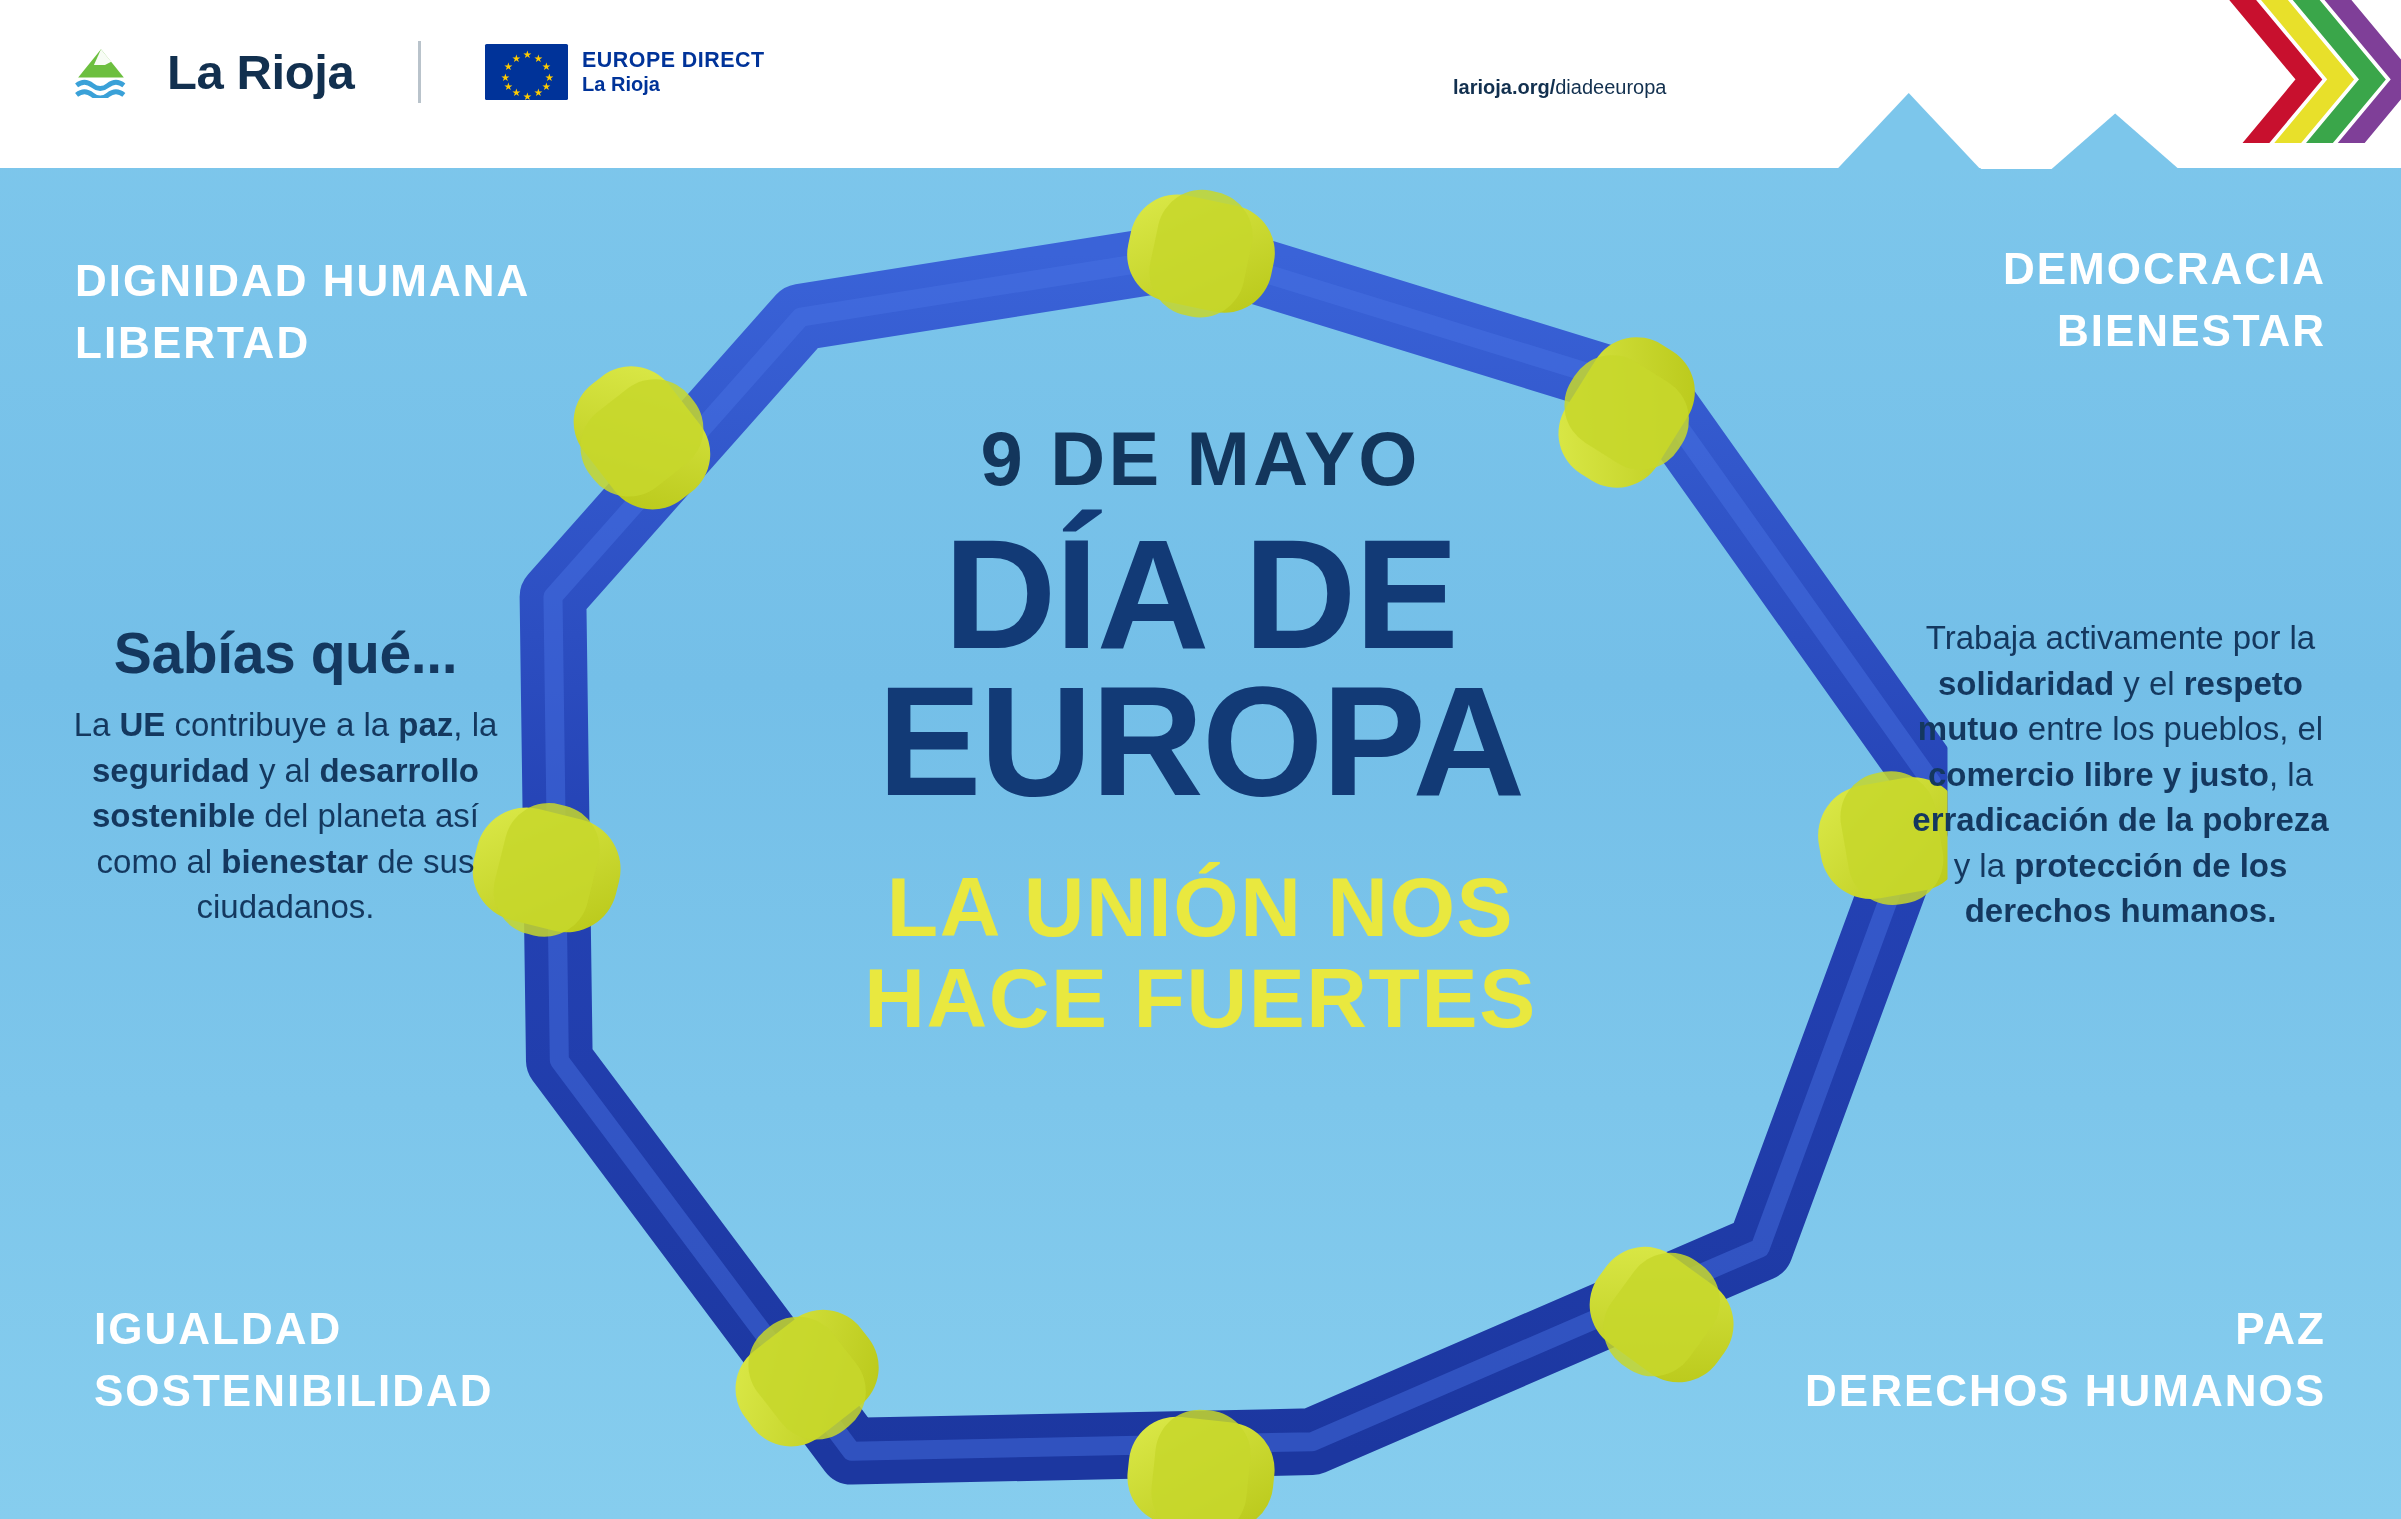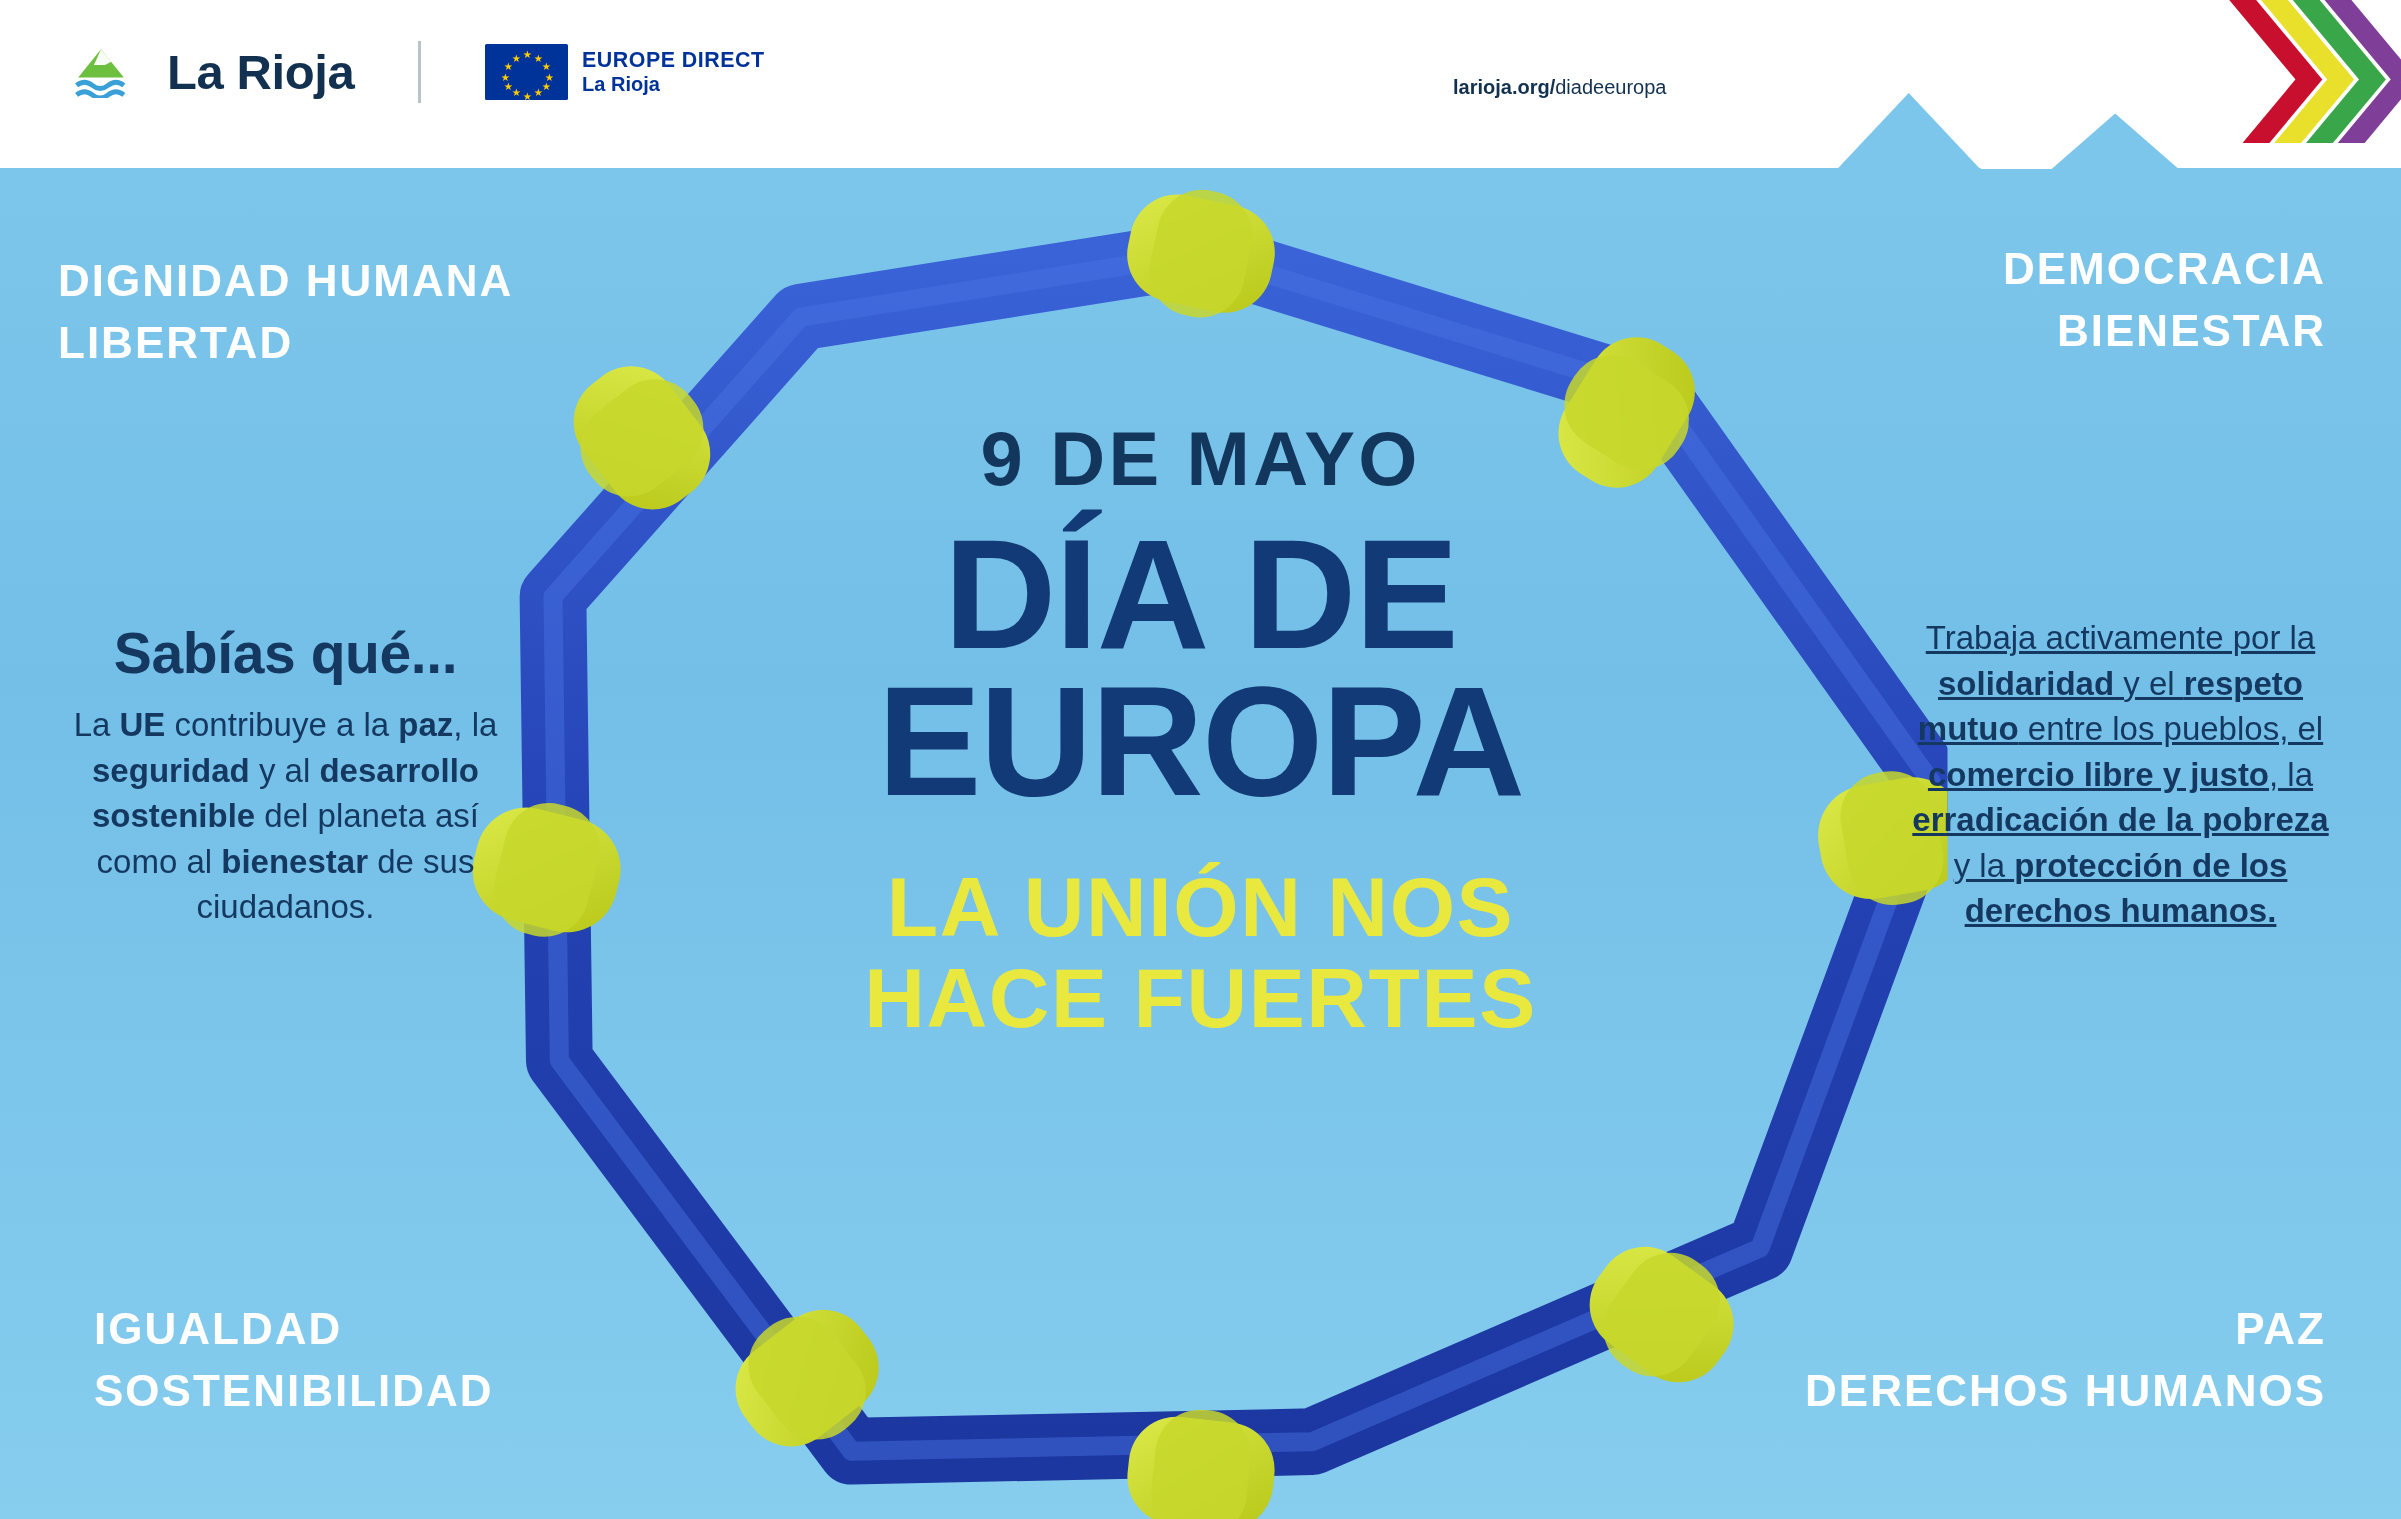--- a/index.html
+++ b/index.html
@@ -121,21 +121,21 @@
   
   .kw {
     position: absolute;
     color: #ffffff;
     font-weight: bold;
     font-size: 44px;
     letter-spacing: 2px;
     line-height: 1.42;
     z-index: 12;
   }
-  .kw-tl { left: 58px;  top: 250px; }
+  .kw-tl { left: 75px;  top: 250px; }
   .kw-bl { left: 94px; top: 1298px; }
   .kw-tr { right: 75px; top: 238px;  text-align: right; }
   .kw-br { right: 75px; top: 1298px; text-align: right; }
 
   .side-left {
     position: absolute;
     left: 71px;
     top: 620px;
     width: 429px;
     z-index: 12;
@@ -156,21 +156,20 @@
   .side-right {
     position: absolute;
     right: 64px;
     top: 615px;
     width: 433px;
     z-index: 12;
     text-align: center;
     color: #14385f;
     font-size: 33px;
     line-height: 1.38;
-    text-decoration: underline;
   }
   b { font-weight: bold; }
 
   
   .center {
     position: absolute;
     left: 50%;
     top: 421px;
     transform: translateX(-50%);
     width: 1032px;

